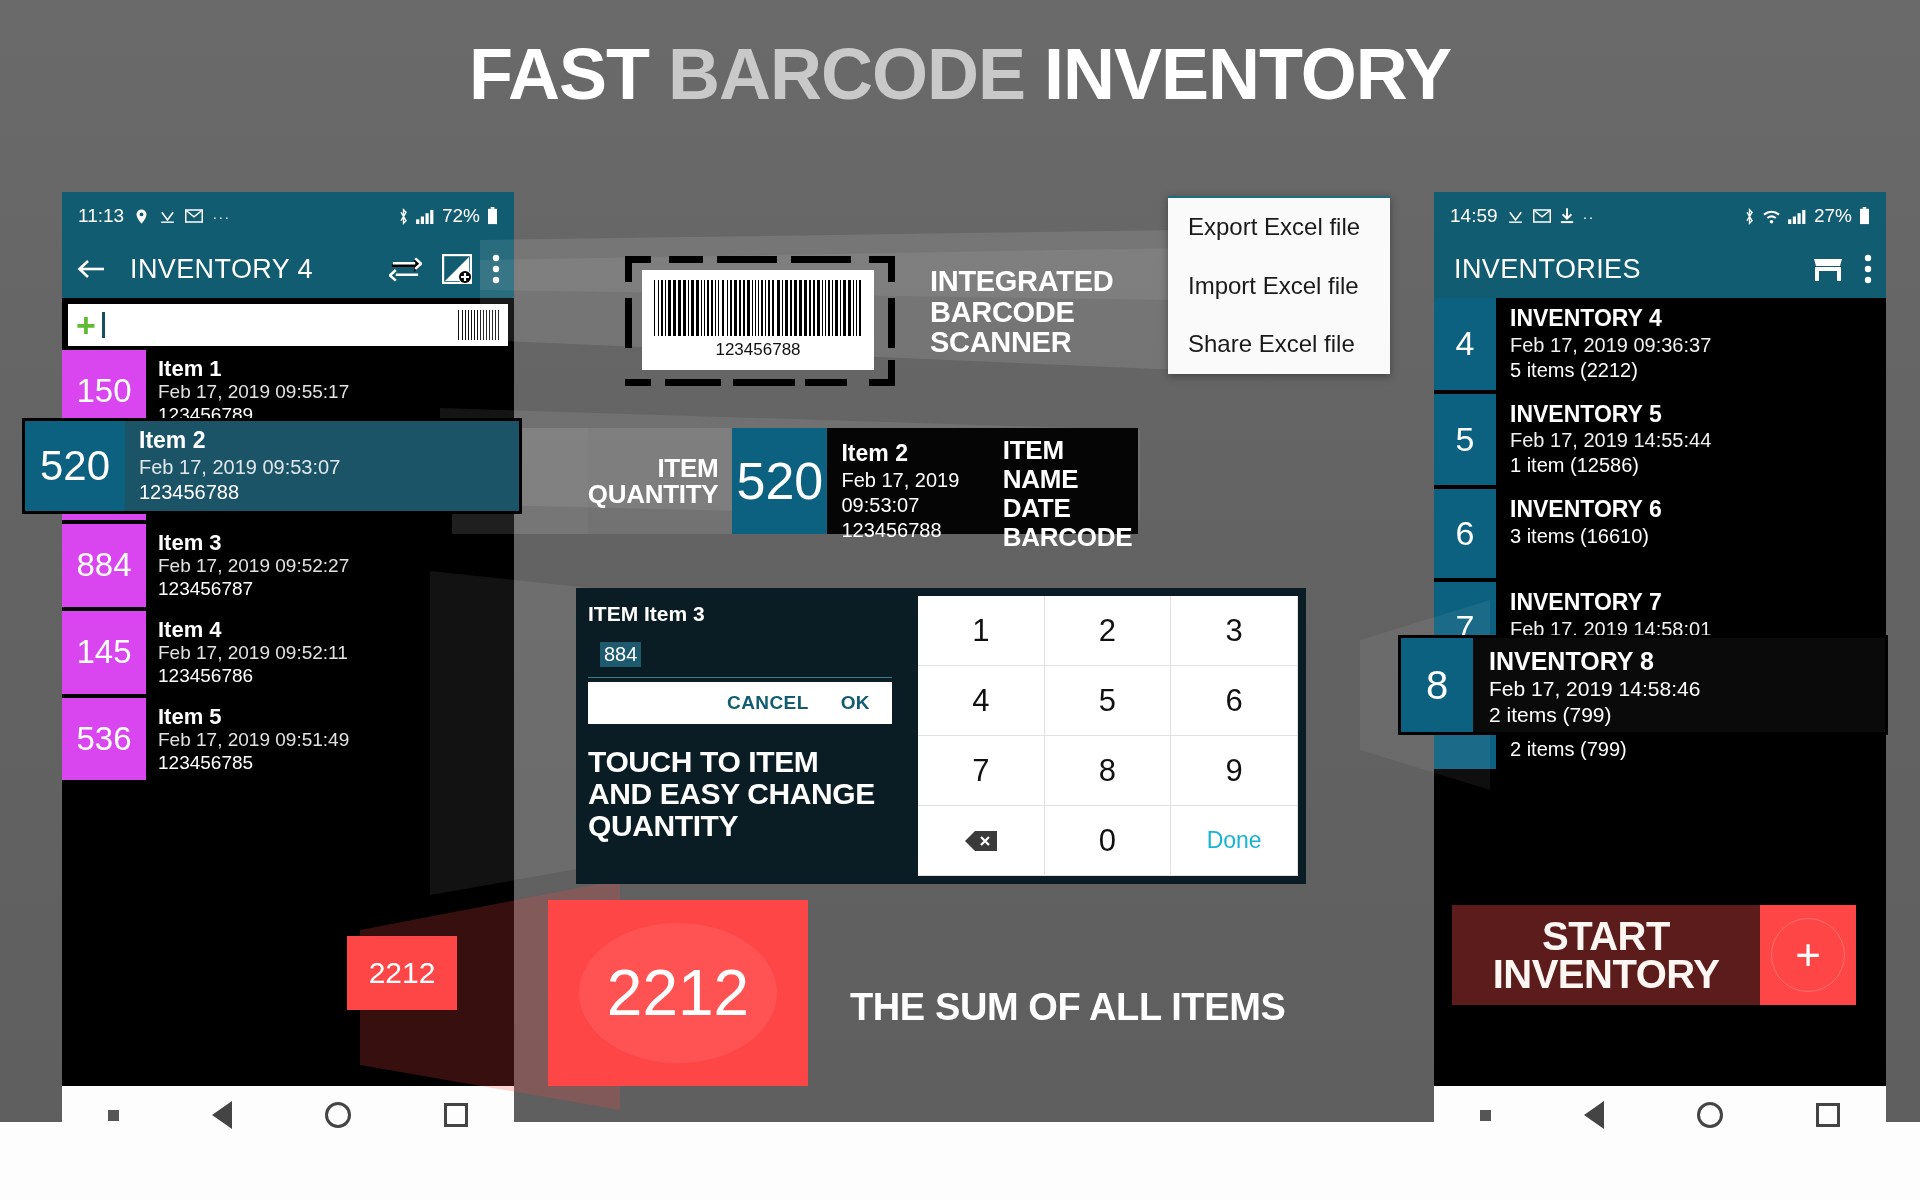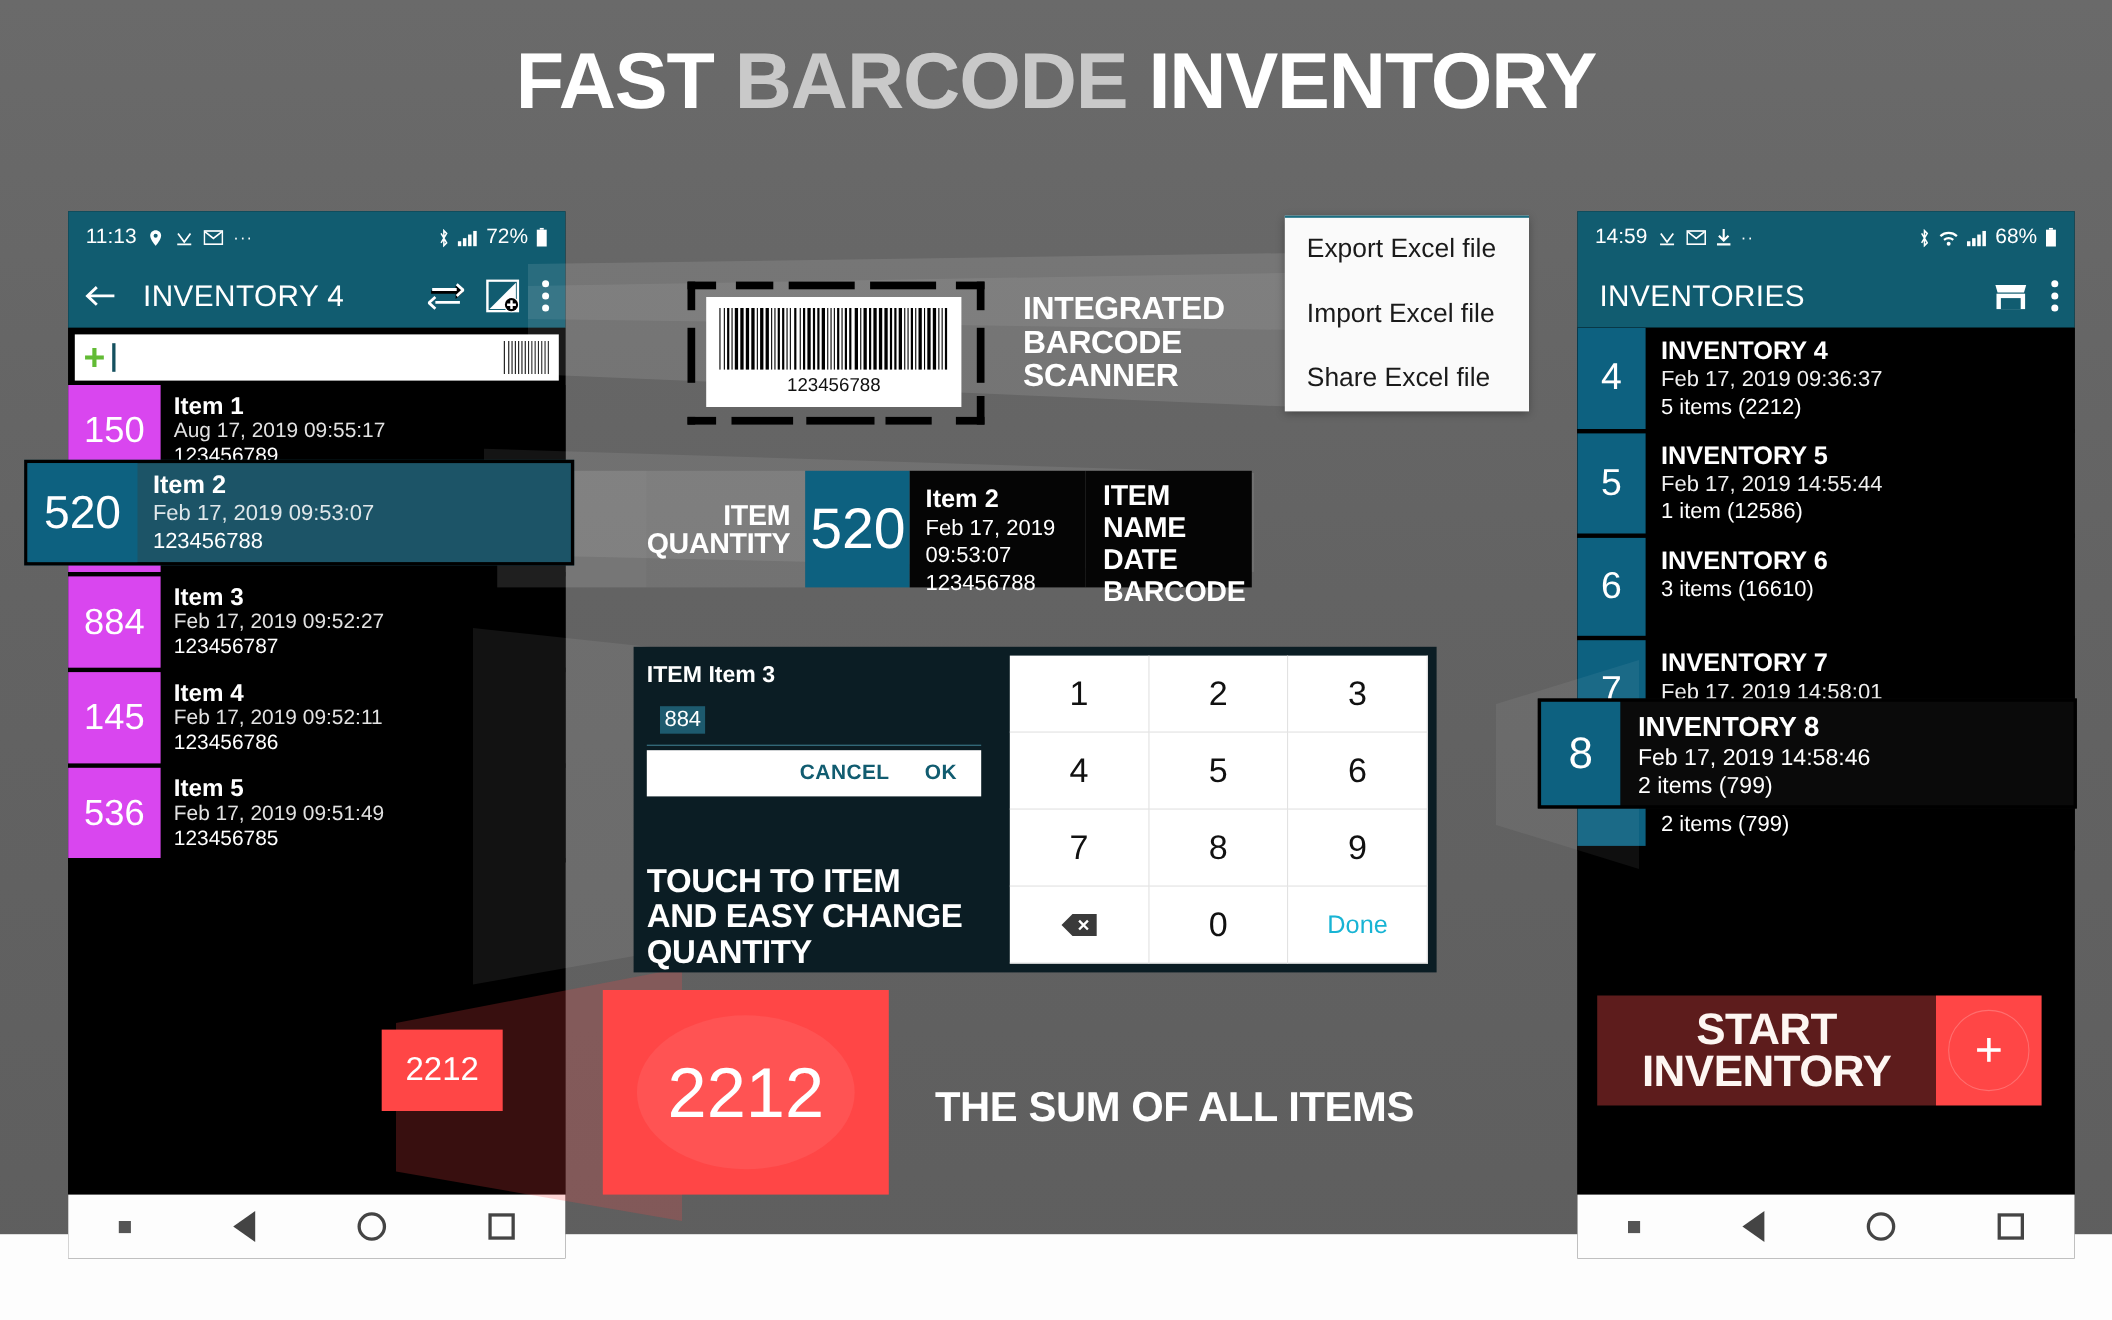--- a/index.html
+++ b/index.html
@@ -157,21 +157,21 @@
   #dialog-card{position:absolute;left:576px;top:588px;width:730px;height:296px;
     background:#0b1d24;z-index:12;}
   #dlg-left{position:absolute;left:12px;top:14px;width:304px;}
   #dlg-title{color:#fff;font-size:21px;font-weight:bold;margin-bottom:16px;}
   #dlg-value{display:inline-block;background:#1d5a6e;color:#fff;font-size:20px;padding:1px 4px;margin-left:12px;}
   #dlg-underline{margin-top:10px;height:1px;background:#3c7a8c;}
   #dlg-buttons{margin-top:4px;background:#fff;height:42px;display:flex;align-items:center;
     justify-content:flex-end;gap:32px;padding-right:22px;}
   #dlg-buttons span{color:#115c70;font-size:19px;font-weight:bold;letter-spacing:.4px;}
   #touch-text{position:absolute;left:12px;top:158px;width:320px;color:#fff;
-    font-size:30px;font-weight:bold;line-height:1.07;letter-spacing:-.4px;margin-top:40px;}
+    font-size:30px;font-weight:bold;line-height:1.07;letter-spacing:-.4px;}
 
   #keypad{position:absolute;left:342px;top:8px;width:380px;height:280px;
     background:#fff;display:grid;grid-template-columns:repeat(3,1fr);grid-template-rows:repeat(4,1fr);}
   #keypad .key{display:flex;align-items:center;justify-content:center;font-size:31px;color:#111;
     border-right:1px solid #e2e2e2;border-bottom:1px solid #e2e2e2;box-sizing:border-box;}
   #keypad .key.done{color:#18b4d4;font-size:23px;}
   #keypad .key.bk svg{width:34px;height:24px;}
 
   
   #sum-small{position:absolute;left:347px;top:936px;width:110px;height:74px;background:#ff4646;
@@ -321,21 +321,21 @@
           <i style="width:1px;height:30px;margin-right:1px"></i>
         </span>
     </div>
   </div>
 
   <div class="body-black" id="item-list">
       <div class="item-row">
         <div class="item-qty">150</div>
         <div class="item-info">
           <div class="item-name">Item 1</div>
-          <div class="item-date">Aug 17, 2019 09:55:17</div>
+          <div class="item-date">Feb 17, 2019 09:55:17</div>
           <div class="item-code">123456789</div>
         </div>
       </div>
       <div class="item-row">
         <div class="item-qty">520</div>
         <div class="item-info">
           <div class="item-name">Item 2</div>
           <div class="item-date">Feb 17, 2019 09:53:07</div>
           <div class="item-code">123456788</div>
         </div>
@@ -422,21 +422,21 @@
           </svg>
       </span>
       <span class="icon-w">
         <svg width="19" height="15" viewBox="0 0 20 16">
             <rect x="0" y="11" width="3.4" height="5" fill="#fff"></rect>
             <rect x="5" y="8" width="3.4" height="8" fill="#fff"></rect>
             <rect x="10" y="4.5" width="3.4" height="11.5" fill="#fff"></rect>
             <rect x="15" y="1" width="3.4" height="15" fill="#fff"></rect>
           </svg>
       </span>
-      <span>68%</span>
+      <span>27%</span>
       <span class="icon-w">
         <svg width="11" height="18" viewBox="0 0 12 20">
             <rect x="4" y="0" width="4" height="2" fill="#fff"></rect>
             <rect x="1" y="2" width="10" height="17" fill="#fff"></rect>
           </svg>
       </span>
     </div>
   </div>
 
   <div class="appbar">

